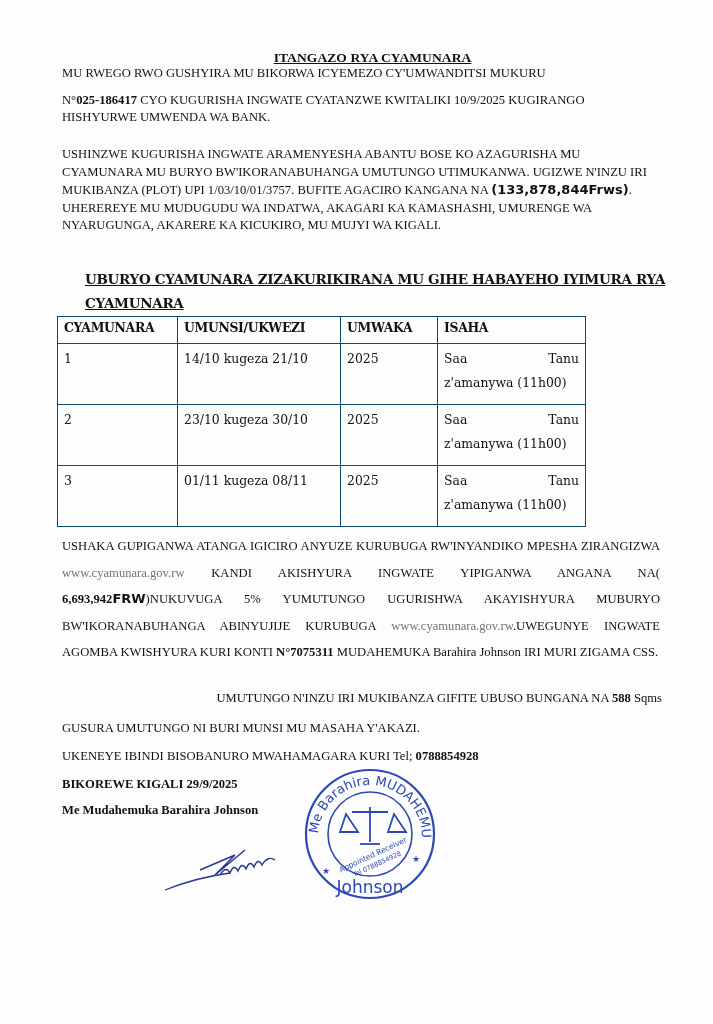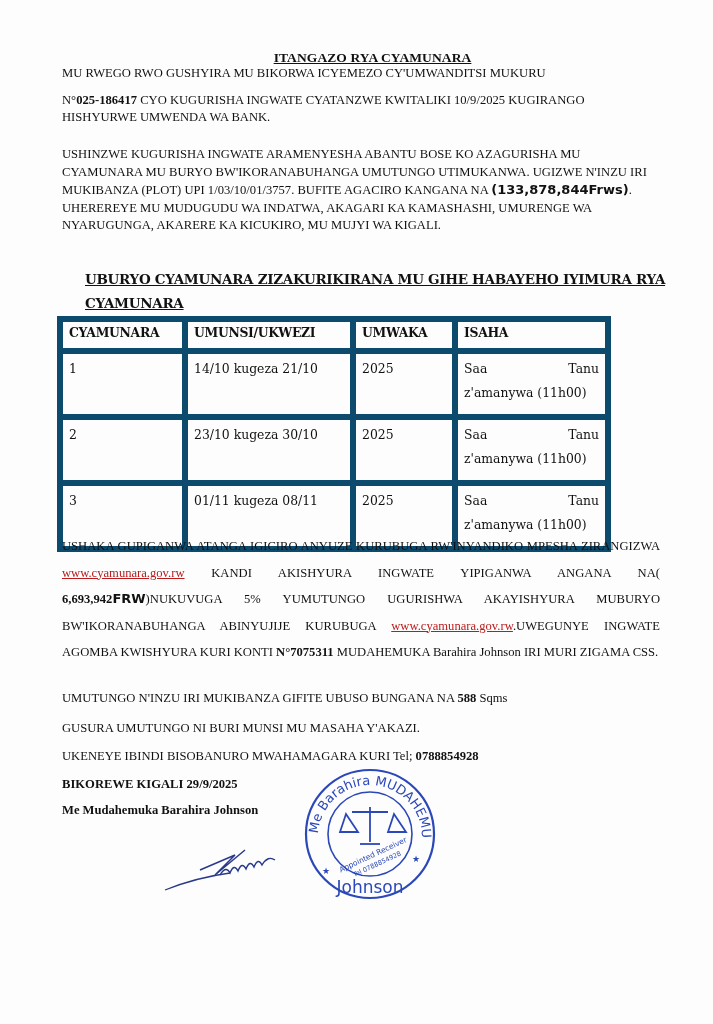--- a/index.html
+++ b/index.html
@@ -12,28 +12,28 @@
        text-transform: none; }
   .p1 { top: 65px; }
   .p2 { top: 92px; }
   .p3 { top: 146px; line-height: 17.6px; }
   .big { font-family: "DejaVu Sans", sans-serif; font-weight: bold; font-size: 13px; text-align: center; }
   .b { font-weight: bold; }
   .sec { position: absolute; left: 62px; top: 267px; width: 620px; font-size: 13.5px; line-height: 24px;
          font-weight: bold; text-decoration: underline; font-family: "DejaVu Serif", serif; letter-spacing: -0.3px; margin-left: 23px; }
   table.sched { position: absolute; left: 57px; top: 316px; border-collapse: collapse;
                 font-family: "DejaVu Serif", serif; font-size: 12.4px; }
-  table.sched th, table.sched td { border: 6px solid #0c4a6e; vertical-align: top; padding: 3px 6px; text-align: left; }
+  table.sched th, table.sched td { border: 1px solid #0c4a6e; vertical-align: top; padding: 3px 6px; text-align: left; }
   table.sched th { font-weight: bold; height: 20px; font-size: 12.4px; letter-spacing: -0.3px; }
   table.sched td { height: 54px; line-height: 24px; }
   .c1 { width: 107px; } .c2 { width: 150px; } .c3 { width: 84px; margin-left: 36px; } .c4 { width: 135px; }
   .isaha-top { display: flex; justify-content: space-between; }
   .p4 { top: 533px; line-height: 26.5px; font-size: 12.6px; text-align: justify; width: 598px; }
-  .link { color: #b91c1c; text-decoration: underline; }
-  .p5 { top: 690px; }
+  .link { color: #737373; }
+  .p5 { top: 690px; text-align: right; }
   .p6 { top: 720px; }
   .p7 { top: 748px; }
   .p8 { top: 776px; font-weight: bold; }
   .p9 { top: 802px; }
   .p10 { top: 831px; }
   .sig { position: absolute; left: 160px; top: 835px; width: 160px; height: 60px; }
   .stamp { position: absolute; left: 300px; top: 762px; width: 140px; height: 140px; }
 </style>
 </head>
 <body>

